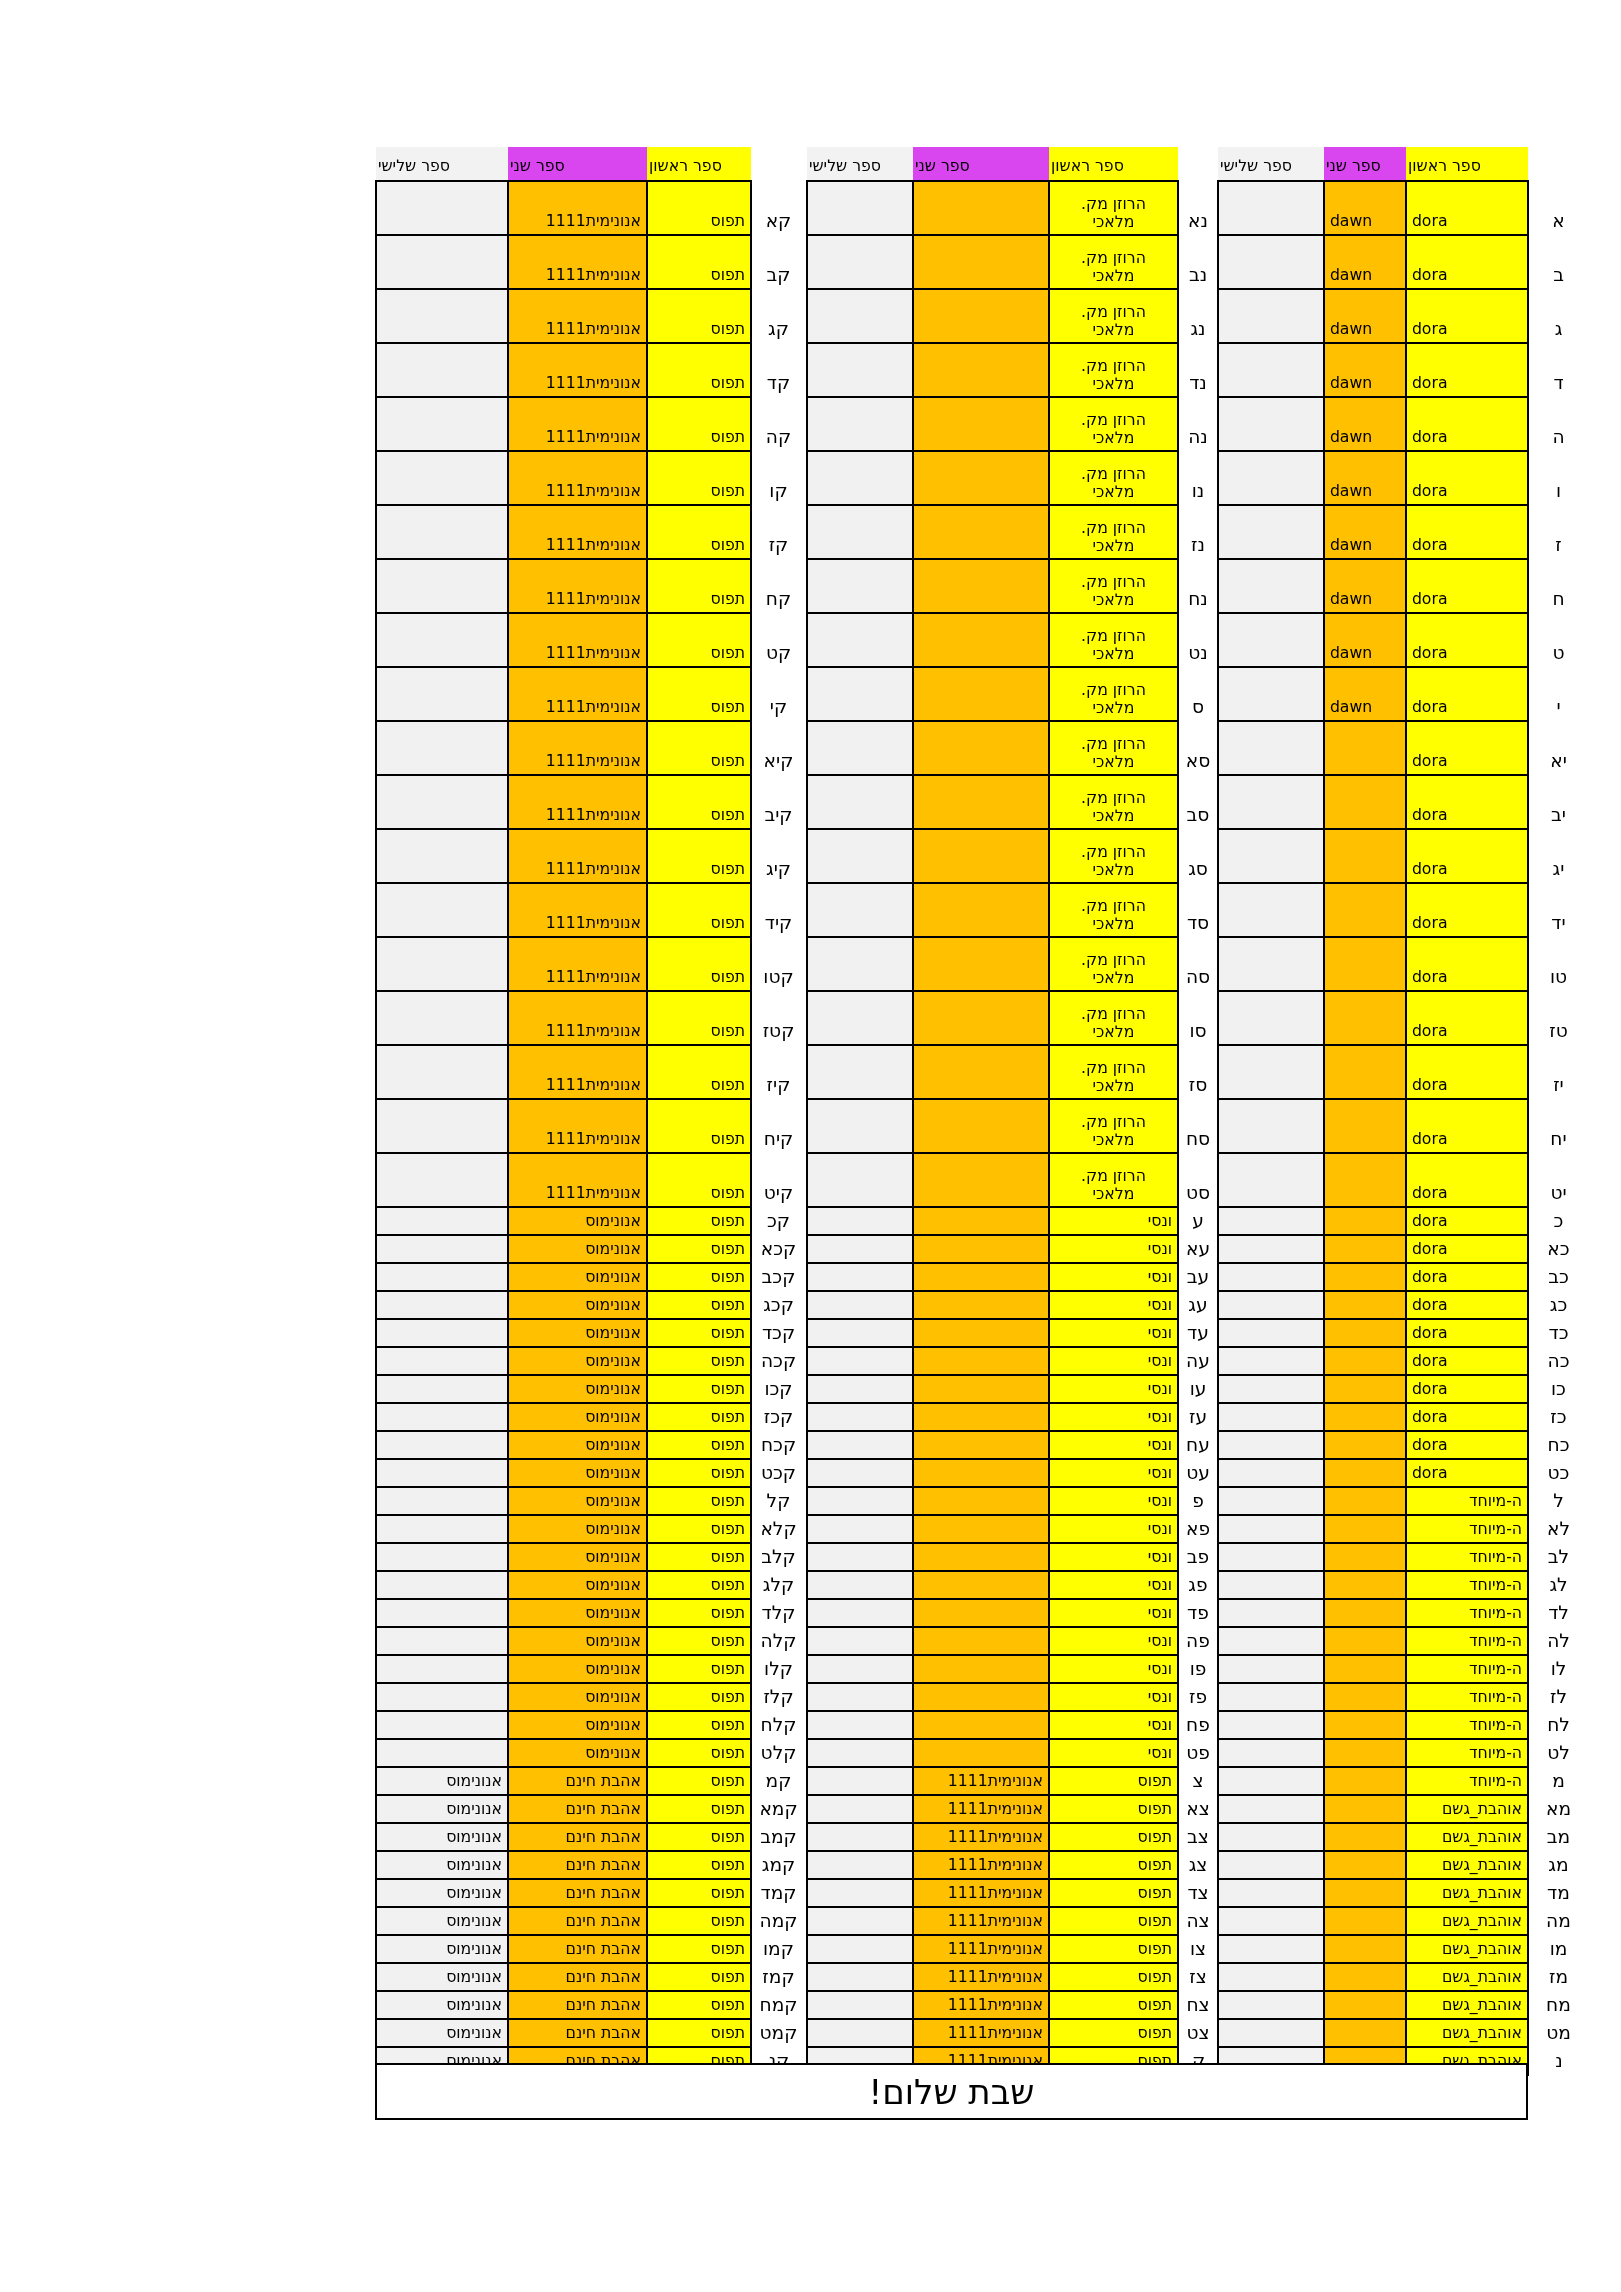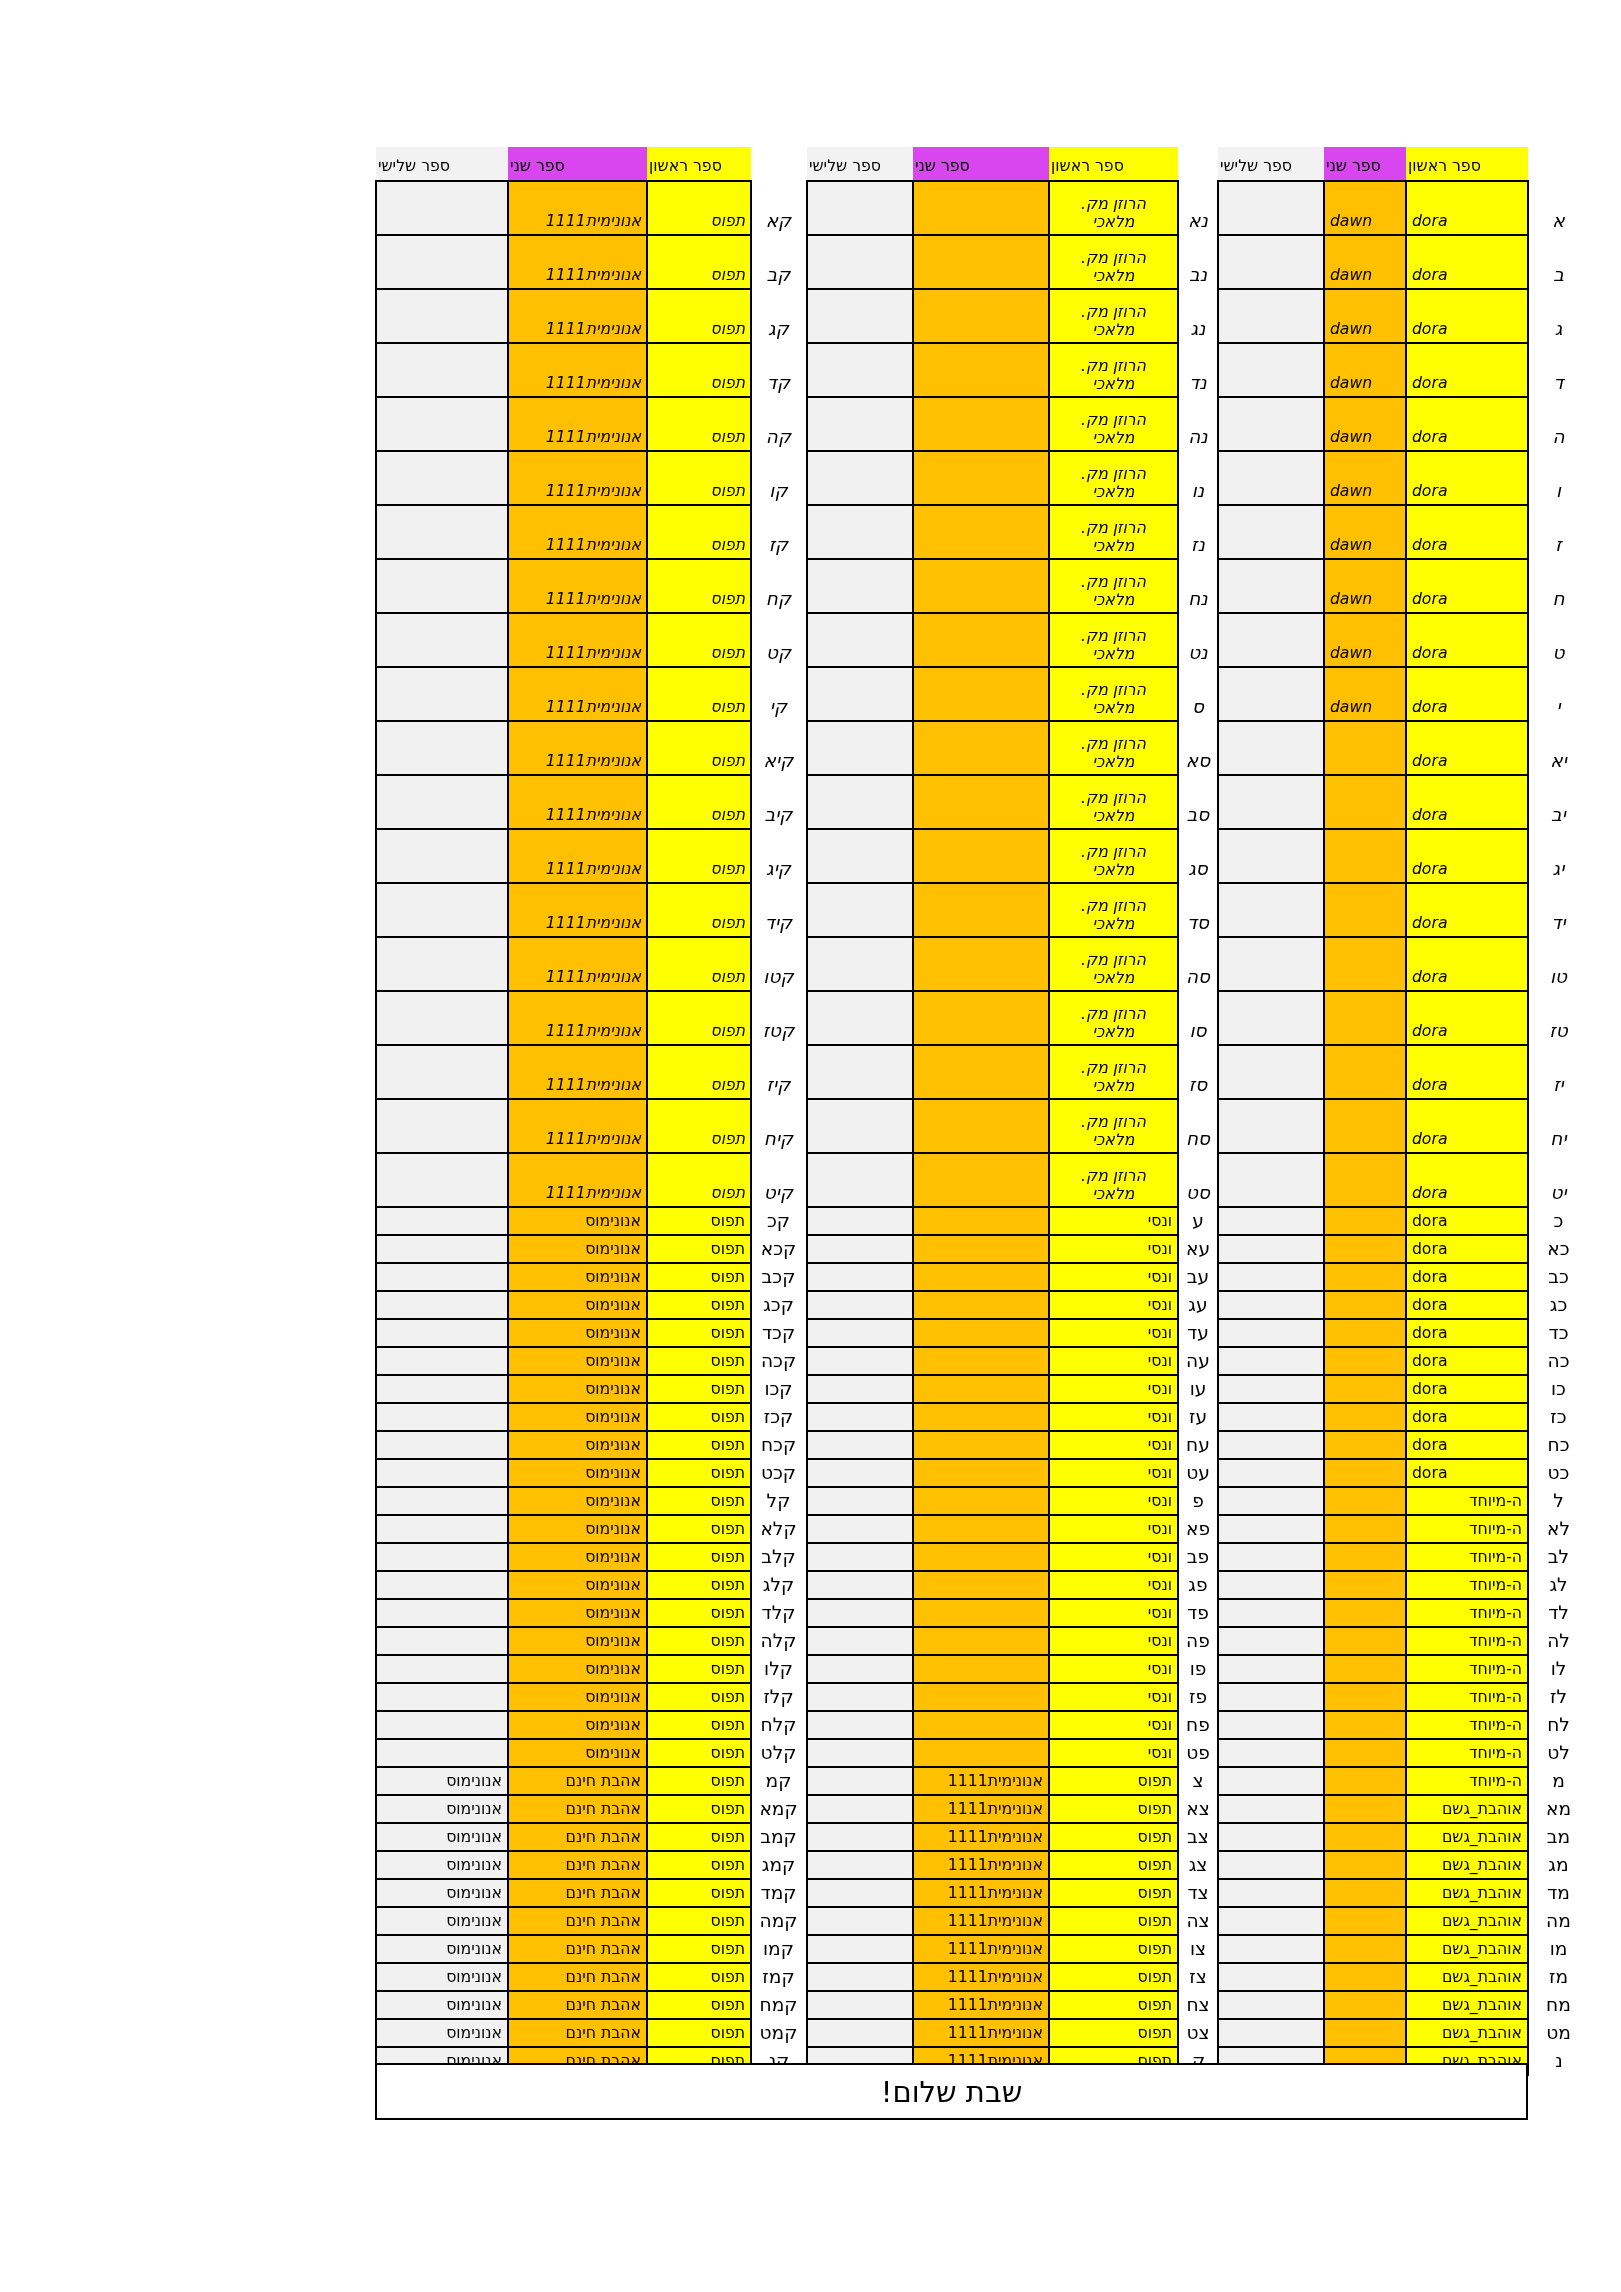--- a/index.html
+++ b/index.html
@@ -19,21 +19,21 @@
     overflow:hidden;white-space:nowrap;
   }
   th{
     font-weight:400;text-align:left;vertical-align:bottom;
     height:29px;padding:0 3.9px 3.9px 2px;border:none;
   }
   td{
     vertical-align:bottom;text-align:start;
     padding:0 4.9px 2.9px 4.9px;
   }
-  tr.tall{height:54px;font-style:italic;}
+  tr.tall{height:54px;}
   tr.short{height:28px;}
   .b{border:2.9px solid #000000;}
   .c1{background:#FFFF00;}
   .c2{background:#FFC000;}
   .c3{background:#F1F1F1;}
   .h1{background:#FFFF00;}
   .h2{background:#d946ef;}
   .h3{background:#F2F2F2;}
   .lblh{background:#ffffff;border:none;}
   td.lbl{
@@ -42,21 +42,21 @@
   }
   td.ctr{
     text-align:center;white-space:pre-line;padding-bottom:2px;
   }
   .footer{
     position:absolute;left:375px;top:2063px;width:1149px;height:53px;
     background:#ffffff;border:2.9px solid #000000;
     display:flex;align-items:center;justify-content:center;
   }
   .footer span{
-    font-size:29px;color:#000;text-align:right;
+    font-size:34px;color:#000;text-align:right;
   }
 </style>
 </head>
 <body>
 
 <div id="sheet">
 
   <table class="grp g-left">
     <colgroup>
         <col style="width:132px">

